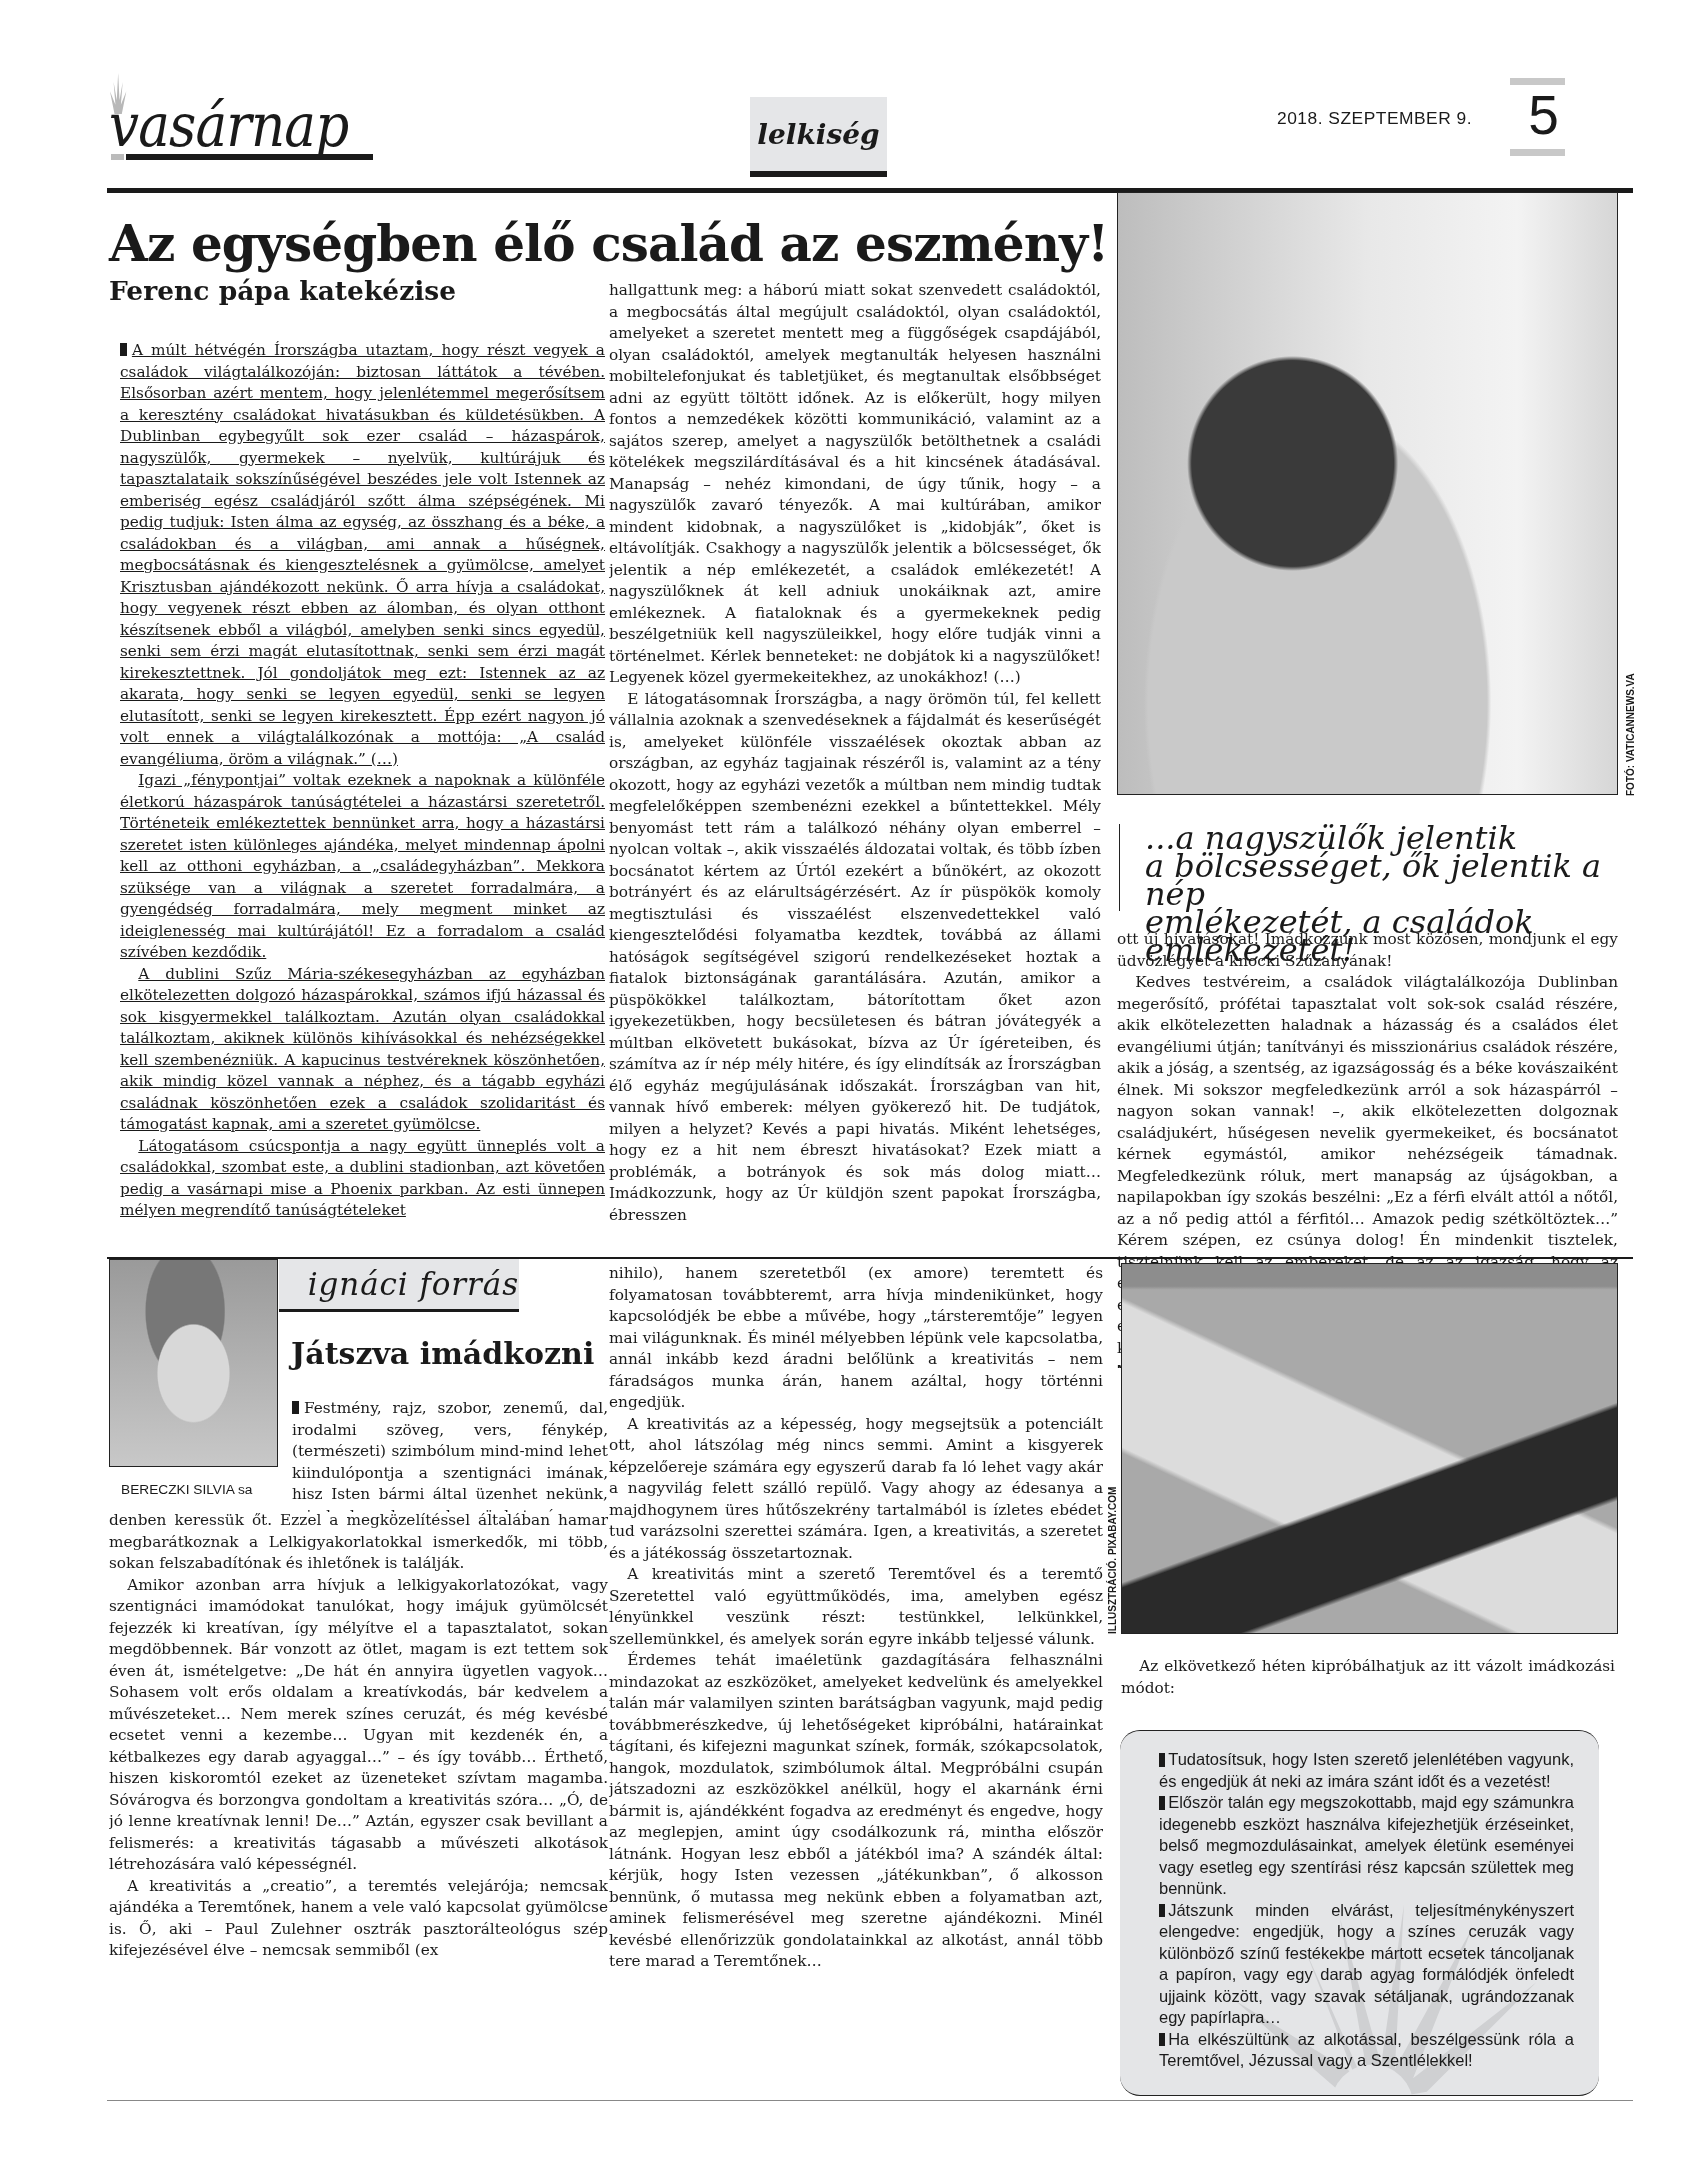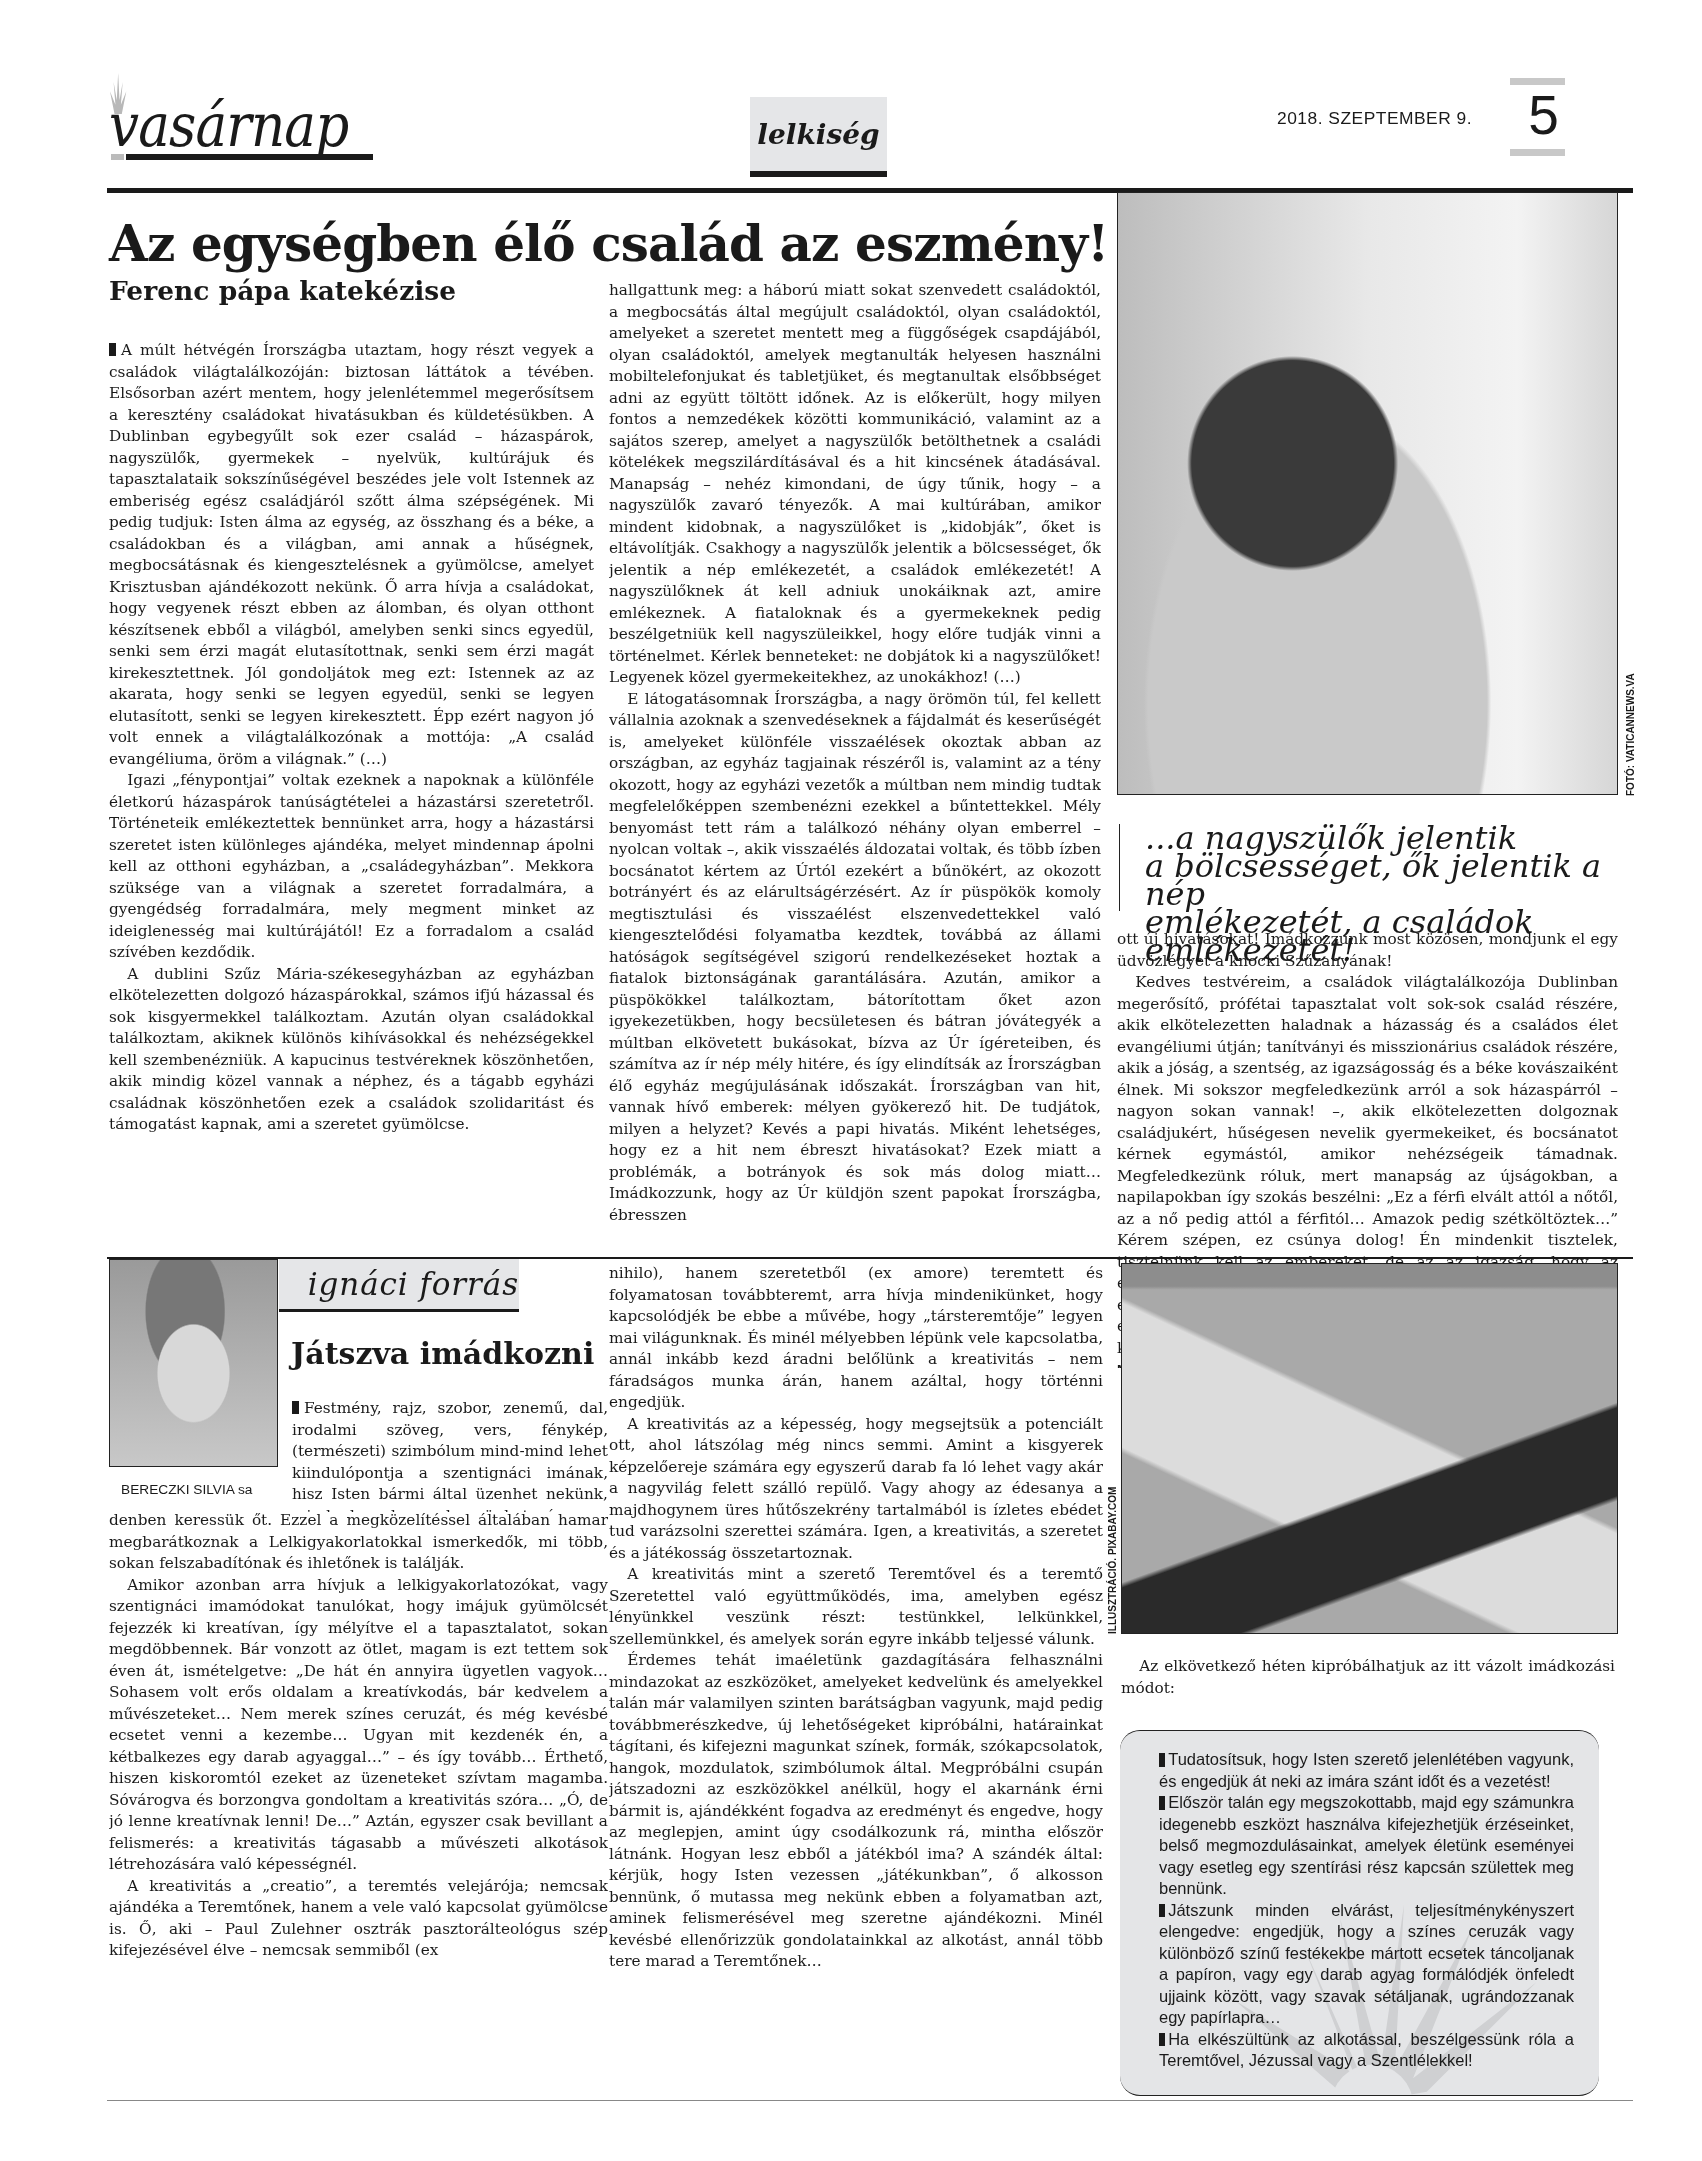--- a/index.html
+++ b/index.html
@@ -27,21 +27,21 @@
 
   
   .headline { left:109px; top:214px; font-family:"DejaVu Serif", serif; font-weight:bold; font-size:50px; letter-spacing:-0.9px; white-space:nowrap; }
   .subhead { left:109px; top:275px; font-family:"DejaVu Serif", serif; font-weight:bold; font-size:26.5px; }
 
   .col { font-size:15.3px; line-height:21.5px; text-align:justify; hyphens:auto; }
   .col p { margin:0; text-indent:18.3px; }
   .col p.first { text-indent:0; }
   .lead-mark { display:inline-block; width:7.3px; height:13.7px; background:#1a1a1a; margin-right:4.6px; vertical-align:-1.4px; }
 
-  .col1 { left:109px; top:340px; width:485px; height:883px; overflow:hidden; }
+  .col1 { left:120px; top:340px; width:485px; height:883px; overflow:hidden;text-decoration:underline; }
   .col2 { left:609px; top:280px; width:492px; height:943px; overflow:hidden; }
   .col3 { left:1117px; top:796px; width:501px; height:439px; overflow:hidden; }
 
   .photo1 { left:1117px; top:192px; width:501px; height:603px; border:1.4px solid #222; box-sizing:border-box;
             background: radial-gradient(ellipse at 35% 45%, #3a3a3a 0 22%, transparent 23%),
                         radial-gradient(ellipse at 40% 85%, #c9c9c9 0 40%, transparent 41%),
                         linear-gradient(90deg, #bdbdbd 0%, #e8e8e8 50%, #f3f3f3 80%, #d6d6d6 100%); }
   .photo1-credit { left:1622px; top:503px; width:13.7px; height:293px; }
   .vcredit { position:absolute; left:0; bottom:0; transform-origin:left bottom; transform:rotate(-90deg) translate(0, 13.7px);
              white-space:nowrap; font-family:"Liberation Sans", sans-serif; font-size:10px; font-weight:bold; }
@@ -108,20 +108,21 @@
 </div>
 <div class="abs rule-top"></div>
 
 <h1 class="abs headline" style="margin:0">Az egységben élő család az eszmény!</h1>
 <h2 class="abs subhead" style="margin:0">Ferenc pápa katekézise</h2>
 
 <div class="abs col col1">
   <p class="first"><span class="lead-mark"></span><span>A múlt hétvégén Írországba utaztam, hogy részt vegyek a családok világtalálkozóján: biztosan láttátok a tévében. Elsősorban azért mentem, hogy jelenlétemmel megerősítsem a keresztény családokat hivatásukban és küldetésükben. A Dublinban egybegyűlt sok ezer család – házaspárok, nagyszülők, gyermekek – nyelvük, kultúrájuk és tapasztalataik sokszínűségével beszédes jele volt Istennek az emberiség egész családjáról szőtt álma szépségének. Mi pedig tudjuk: Isten álma az egység, az összhang és a béke, a családokban és a világban, ami annak a hűségnek, megbocsátásnak és kiengesztelésnek a gyümölcse, amelyet Krisztusban ajándékozott nekünk. Ő arra hívja a családokat, hogy vegyenek részt ebben az álomban, és olyan otthont készítsenek ebből a világból, amelyben senki sincs egyedül, senki sem érzi magát elutasítottnak, senki sem érzi magát kirekesztettnek. Jól gondoljátok meg ezt: Istennek az az akarata, hogy senki se legyen egyedül, senki se legyen elutasított, senki se legyen kirekesztett. Épp ezért nagyon jó volt ennek a világtalálkozónak a mottója: „A család evangéliuma, öröm a világnak.” (…)</span></p>
   <p>Igazi „fénypontjai” voltak ezeknek a napoknak a különféle életkorú házaspárok tanúságtételei a házastársi szeretetről. Történeteik emlékeztettek bennünket arra, hogy a házastársi szeretet isten különleges ajándéka, melyet mindennap ápolni kell az otthoni egyházban, a „családegyházban”. Mekkora szüksége van a világnak a szeretet forradalmára, a gyengédség forradalmára, mely megment minket az ideiglenesség mai kultúrájától! Ez a forradalom a család szívében kezdődik.</p>
   <p>A dublini Szűz Mária-székesegyházban az egyházban elkötelezetten dolgozó házaspárokkal, számos ifjú házassal és sok kisgyermekkel találkoztam. Azután olyan családokkal találkoztam, akiknek különös kihívásokkal és nehézségekkel kell szembenézniük. A kapucinus testvéreknek köszönhetően, akik mindig közel vannak a néphez, és a tágabb egyházi családnak köszönhetően ezek a családok szolidaritást és támogatást kapnak, ami a szeretet gyümölcse.</p>
+  <p>Látogatásom csúcspontja a nagy együtt ünneplés volt a családokkal, szombat este, a dublini stadionban, azt követően pedig a vasárnapi mise a Phoenix parkban. Az esti ünnepen mélyen megrendítő tanúságtételeket</p>
 </div>
 
 <div class="abs col col2">
   <p class="first">hallgattunk meg: a háború miatt sokat szenvedett családoktól, a megbocsátás által megújult családoktól, olyan családoktól, amelyeket a szeretet mentett meg a függőségek csapdájából, olyan családoktól, amelyek megtanulták helyesen használni mobiltelefonjukat és tabletjüket, és megtanultak elsőbbséget adni az együtt töltött időnek. Az is előkerült, hogy milyen fontos a nemzedékek közötti kommunikáció, valamint az a sajátos szerep, amelyet a nagyszülők betölthetnek a családi kötelékek megszilárdításával és a hit kincsének átadásával. Manapság – nehéz kimondani, de úgy tűnik, hogy – a nagyszülők zavaró tényezők. A mai kultúrában, amikor mindent kidobnak, a nagyszülőket is „kidobják”, őket is eltávolítják. Csakhogy a nagyszülők jelentik a bölcsességet, ők jelentik a nép emlékezetét, a családok emlékezetét! A nagyszülőknek át kell adniuk unokáiknak azt, amire emlékeznek. A fiataloknak és a gyermekeknek pedig beszélgetniük kell nagyszüleikkel, hogy előre tudják vinni a történelmet. Kérlek benneteket: ne dobjátok ki a nagyszülőket! Legyenek közel gyermekeitekhez, az unokákhoz! (…)</p>
   <p>E látogatásomnak Írországba, a nagy örömön túl, fel kellett vállalnia azoknak a szenvedéseknek a fájdalmát és keserűségét is, amelyeket különféle visszaélések okoztak abban az országban, az egyház tagjainak részéről is, valamint az a tény okozott, hogy az egyházi vezetők a múltban nem mindig tudtak megfelelőképpen szembenézni ezekkel a bűntettekkel. Mély benyomást tett rám a találkozó néhány olyan emberrel – nyolcan voltak –, akik visszaélés áldozatai voltak, és több ízben bocsánatot kértem az Úrtól ezekért a bűnökért, az okozott botrányért és az elárultságérzésért. Az ír püspökök komoly megtisztulási és visszaélést elszenvedettekkel való kiengesztelődési folyamatba kezdtek, továbbá az állami hatóságok segítségével szigorú rendelkezéseket hoztak a fiatalok biztonságának garantálására. Azután, amikor a püspökökkel találkoztam, bátorítottam őket azon igyekezetükben, hogy becsületesen és bátran jóvátegyék a múltban elkövetett bukásokat, bízva az Úr ígéreteiben, és számítva az ír nép mély hitére, és így elindítsák az Írországban élő egyház megújulásának időszakát. Írországban van hit, vannak hívő emberek: mélyen gyökerező hit. De tudjátok, milyen a helyzet? Kevés a papi hivatás. Miként lehetséges, hogy ez a hit nem ébreszt hivatásokat? Ezek miatt a problémák, a botrányok és sok más dolog miatt… Imádkozzunk, hogy az Úr küldjön szent papokat Írországba, ébresszen</p>
 </div>
 
 <div class="abs photo1"></div>
 <div class="abs photo1-credit">
   <span class="vcredit">FOTÓ: VATICANNEWS.VA</span>

